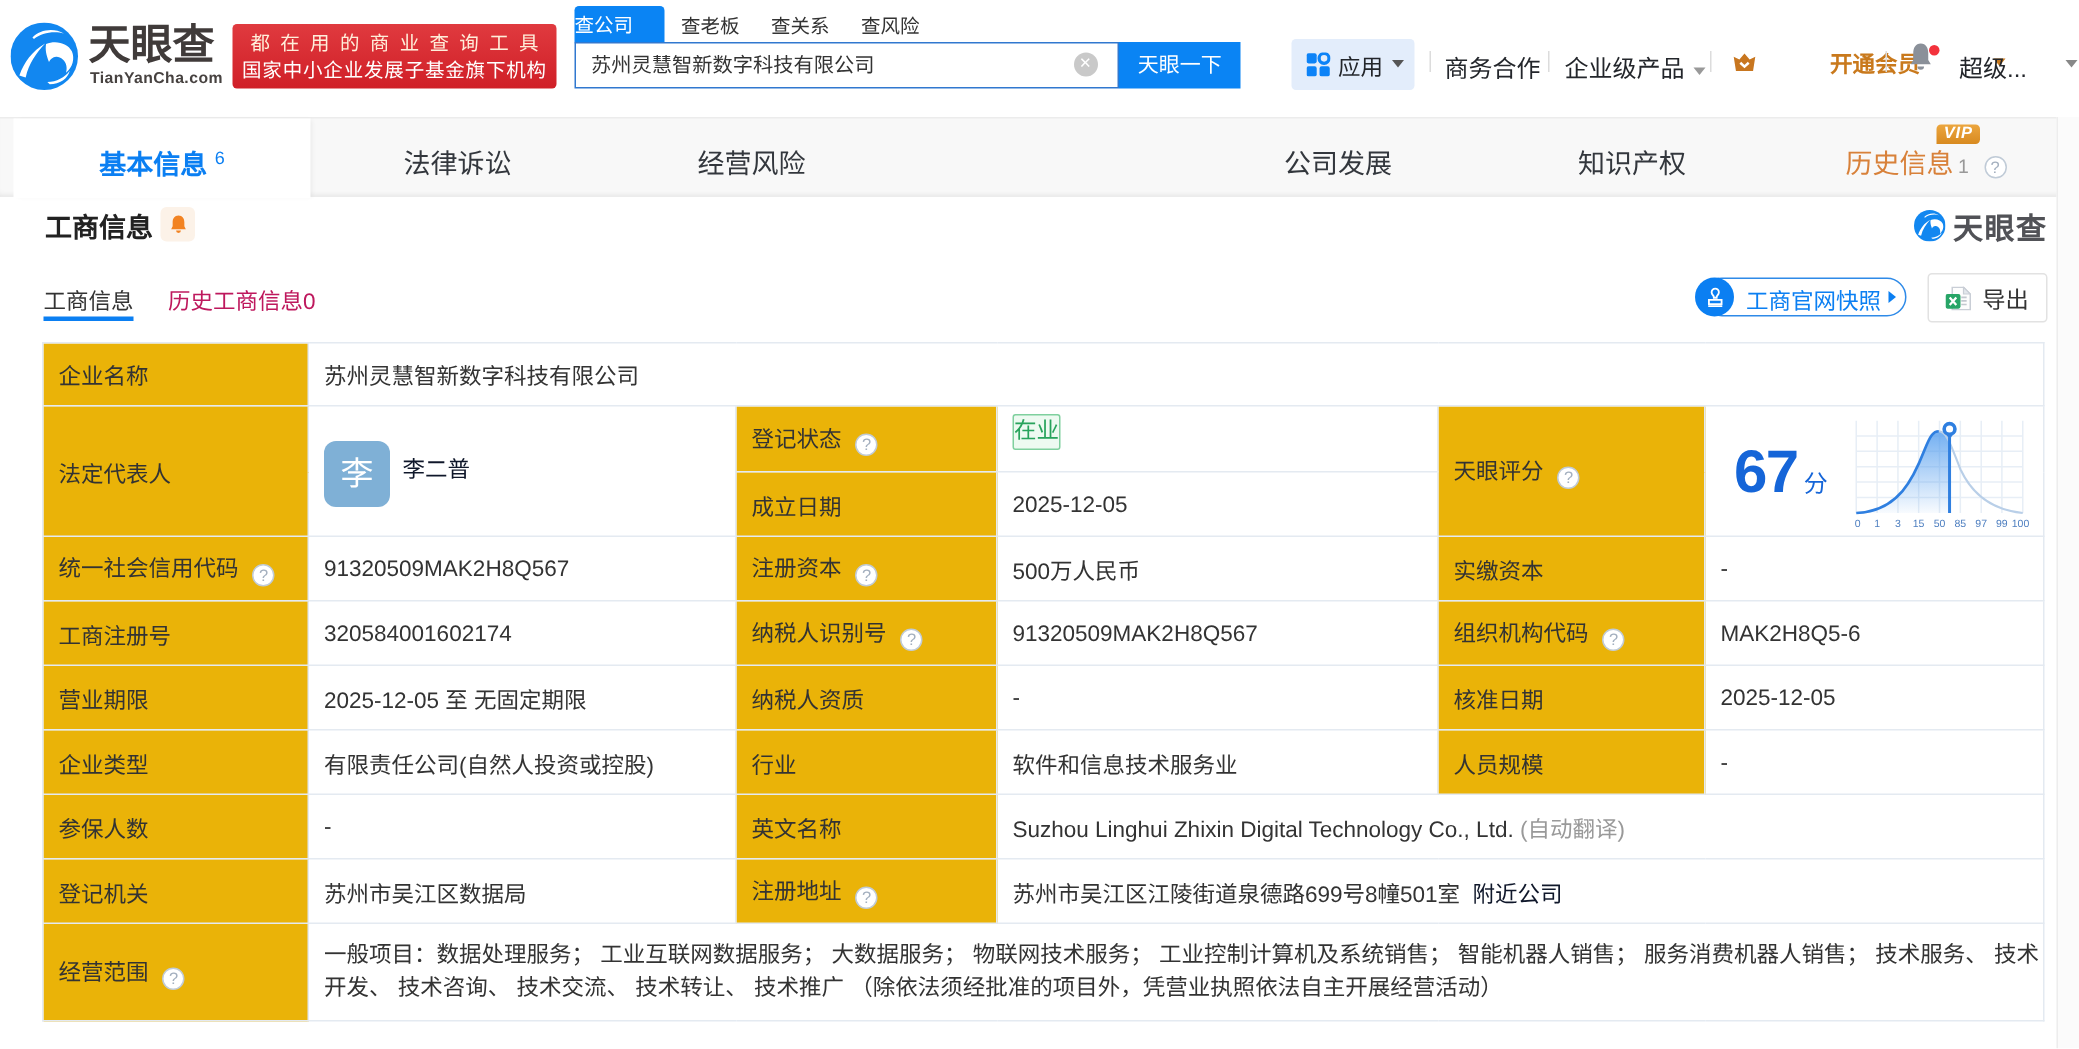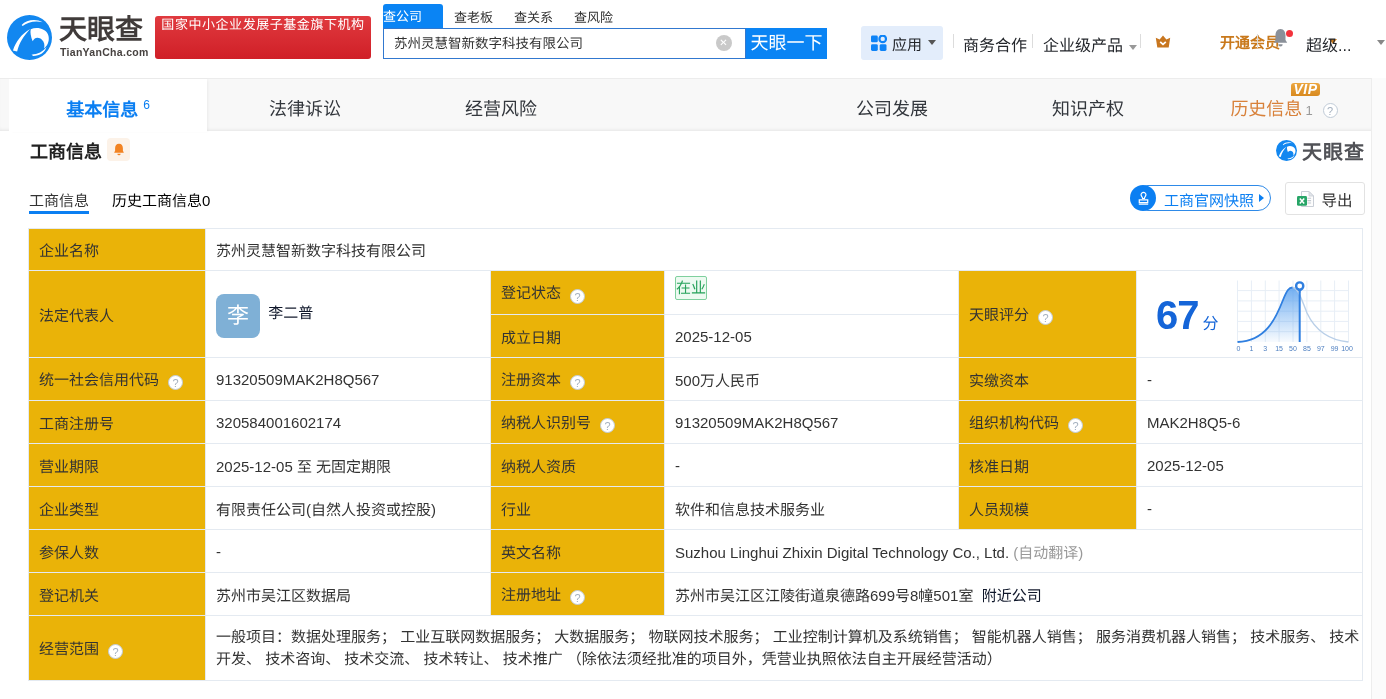--- a/index.html
+++ b/index.html
@@ -13,51 +13,51 @@
 #logo-en { position:absolute; left:60px; top:46px; font-size:10.5px; font-weight:700; color:#474240; letter-spacing:0.3px; }
 #redbox { position:absolute; left:155px; top:16px; width:216px; height:43px; background:linear-gradient(180deg,#e03a3f,#d01f27); border-radius:3px; text-align:center; }
 #redbox .l1 { margin-top:4px; font-size:13px; color:#ffeeda; letter-spacing:6.9px; text-indent:6.9px; line-height:18px; }
 #redbox .l2 { font-size:13px; color:#fff; letter-spacing:0.55px; line-height:17px; }
 
 #stabs { position:absolute; left:383px; top:4px; height:25px; display:flex; align-items:center; }
 #stabs .t0 { width:60px; height:25px; background:#0a84f4; color:#fff; font-size:13px; text-align:left; line-height:25px; border-radius:3px 3px 0 0; }
 #stabs .t { font-size:13px; color:#333; margin-left:21px; }
 #sinput { position:absolute; left:383px; top:28px; width:363px; height:31px; border:1px solid #3178cf; background:#fff; line-height:29px; font-size:13.5px; color:#333; padding-left:10px; }
 #sclear { position:absolute; left:715.5px; top:34.5px; width:16px; height:16px; border-radius:50%; background:#c9c9c9; color:#fff; font-size:10px; line-height:16px; text-align:center; }
-#sbtn { position:absolute; left:746px; top:28px; width:81px; height:31px; background:#0a84f4; color:#fff; font-size:18px; text-align:center; line-height:31px; }
+#sbtn { position:absolute; left:746px; top:28px; width:81px; height:31px; background:#0a84f4; color:#fff; font-size:14px; text-align:center; line-height:31px; }
 
 .rm { position:absolute; font-size:16px; color:#23262b; top:32px; }
 #appbox { position:absolute; left:861px; top:26px; width:82px; height:34px; background:#e3edfb; border-radius:3px; display:flex; align-items:center; padding-left:10px; white-space:nowrap; }
 #appbox span { font-size:15px; color:#23262b; margin-left:5px; }
 .caret { display:inline-block; width:0; height:0; border-left:4.5px solid transparent; border-right:4.5px solid transparent; border-top:5px solid #555; margin-left:6px; margin-bottom:1px; }
 .sep { position:absolute; top:34px; width:1px; height:14px; background:#dcdcdc; }
 #vip-item { position:absolute; left:1155px; top:31px; display:flex; align-items:center;gap:43px; }
 #vip-item b { color:#c9791c; font-size:15px; font-weight:700; margin-left:6px; }
 #vip-item .caret { border-top-color:#c9791c; }
 #bell-wrap { position:absolute; left:1272px; top:28px; }
 #bell-dot { position:absolute; left:14px; top:2px; width:7px; height:7px; background:#f3323c; border-radius:50%; }
 
 #navbar { position:absolute; left:0; top:78px; width:1386px; height:53px; background:#f8f8f8; border-top:1px solid #ececec; box-shadow:inset 0 -3px 4px -3px rgba(0,0,0,0.12); }
 #nav-active { position:absolute; left:9px; top:0px; width:198px; height:53px; background:#fff; box-shadow:2px 0 3px -1px rgba(0,0,0,0.06); }
 #nav-active .txt { position:absolute; left:0; width:198px; top:16px; text-align:center; color:#0b7ff2; font-weight:700; font-size:18px; }
 #nav-active sup { font-weight:400; font-size:12px; }
 .navitem { position:absolute; top:15px; width:196px; text-align:center; font-size:18px; color:#33373d; }
 #nav-his { position:absolute; left:1186px; top:15px; width:196px; text-align:center; font-size:18px; color:#d8813a; }
 #nav-his .n1 { color:#999; font-size:13px; margin-left:3px; }
-#vipbadge { position:absolute; left:1291px; top:4px; width:29px; height:13px; background:linear-gradient(180deg,#eca63f,#d88a20); border-radius:3px 3px 3px 0; color:#fff; font-size:14px; font-weight:700; font-style:italic; text-align:center; line-height:13px; letter-spacing:0.5px; }
+#vipbadge { position:absolute; left:1291px; top:4px; width:29px; height:13px; background:linear-gradient(180deg,#eca63f,#d88a20); border-radius:3px 3px 3px 0; color:#fff; font-size:11px; font-weight:700; font-style:italic; text-align:center; line-height:13px; letter-spacing:0.5px; }
 
 #scrollstrip { position:absolute; left:1371px; top:78px; width:15px; height:621px; background:#fbfbfb; border-left:1px solid #ededed; }
 
 #sect-title { position:absolute; left:30px; top:137px; font-size:18px; font-weight:700; color:#222; }
 #sect-bell { position:absolute; left:107px; top:138px; width:23px; height:23px; background:#fcf2e8; border-radius:4px; display:flex; align-items:center; justify-content:center; }
 #minilogo { position:absolute; left:1276px; top:136px; display:flex; align-items:center; }
 #minilogo b { font-size:20px; color:#515257; margin-left:5px; letter-spacing:1px; }
 #subtab1 { position:absolute; left:29px; top:189px; font-size:15px; color:#333; }
 #subtab1:after { content:""; position:absolute; left:0; top:22px; width:60px; height:3px; background:#0b7ff2; }
-#subtab2 { position:absolute; left:112px; top:189px; font-size:15px; color:#000000; }
+#subtab2 { position:absolute; left:112px; top:189px; font-size:15px; color:#be185d; }
 #snapbtn { position:absolute; left:1135px; top:185px; width:136px; height:26px; border:1px solid #2e8ae8; border-radius:13px; }
 #snapbtn .txt { position:absolute; left:28px; top:3px; font-size:15px; color:#0b7ff2; }
 #snapbtn .tri { position:absolute; left:123px; top:8px; width:0; height:0; border-top:4px solid transparent; border-bottom:4px solid transparent; border-left:5px solid #0b7ff2; }
 #snapcircle { position:absolute; left:1130px; top:185px; width:26px; height:26px; border-radius:50%; background:#0b7ff2; display:flex; align-items:center; justify-content:center; }
 #exportbtn { position:absolute; left:1285px; top:182px; width:80px; height:33px; border:1px solid #e2e2e2; border-radius:3px; display:flex; align-items:center; justify-content:center; }
 #exportbtn span { font-size:15.5px; color:#333; margin-left:7px;text-align:right; }
 
 #tbl { position:absolute; left:28px; top:228px; border-collapse:collapse; table-layout:fixed; width:1334px; }
 #tbl td { border:1px solid #e4eaf1; font-size:15px; color:#333; padding:0 0 0 10px; vertical-align:middle; }
 #tbl td.lb { background:#eab308; }
@@ -76,20 +76,21 @@
   <svg id="logo-swirl" width="45" height="45" viewBox="0 0 44 44">
     <circle cx="22" cy="22" r="22" fill="#1287f0"></circle>
     <path d="M14.3,9.8 C19,4.8 28,3.2 34.8,7.2 C28.5,5.2 19.8,6.8 15.3,10.8 Z" fill="#fff"></path>
     <path d="M23.2,14 C29.5,11.2 37.6,13.5 40,18.8 C42,23.6 40.6,29.2 36.2,32.8 C37.1,29.3 36.5,26.3 34.1,24.1 C32.8,22.9 31.2,22.2 29.7,22.3 C27.6,22.5 25.9,23.8 25.1,25.7 C23.3,21.5 22.5,17.2 23.2,14 Z" fill="#fff"></path>
     <path d="M5.8,34.6 C8.8,25.8 14.2,18.6 22.6,13.7 C16.8,19.9 12,26.8 9.9,35.8 C8.4,35.4 7,35 5.8,34.6 Z" fill="#fff"></path>
     <path d="M24,38.8 C30,38.6 35.5,35.8 38.6,31.4 C37.6,36.4 32,40.2 25.6,40.2 Z" fill="#fff"></path>
   </svg>
   <div id="logo-zh">天眼查</div>
   <div id="logo-en">TianYanCha.com</div>
   <div id="redbox">
+    <div class="l1">都在用的商业查询工具</div>
     <div class="l2">国家中小企业发展子基金旗下机构</div>
   </div>
   <div id="stabs">
     <div class="t0">查公司</div>
     <div class="t" style="margin-left:11px">查老板</div>
     <div class="t">查关系</div>
     <div class="t">查风险</div>
   </div>
   <div id="sinput">苏州灵慧智新数字科技有限公司</div>
   <div id="sclear">✕</div>

